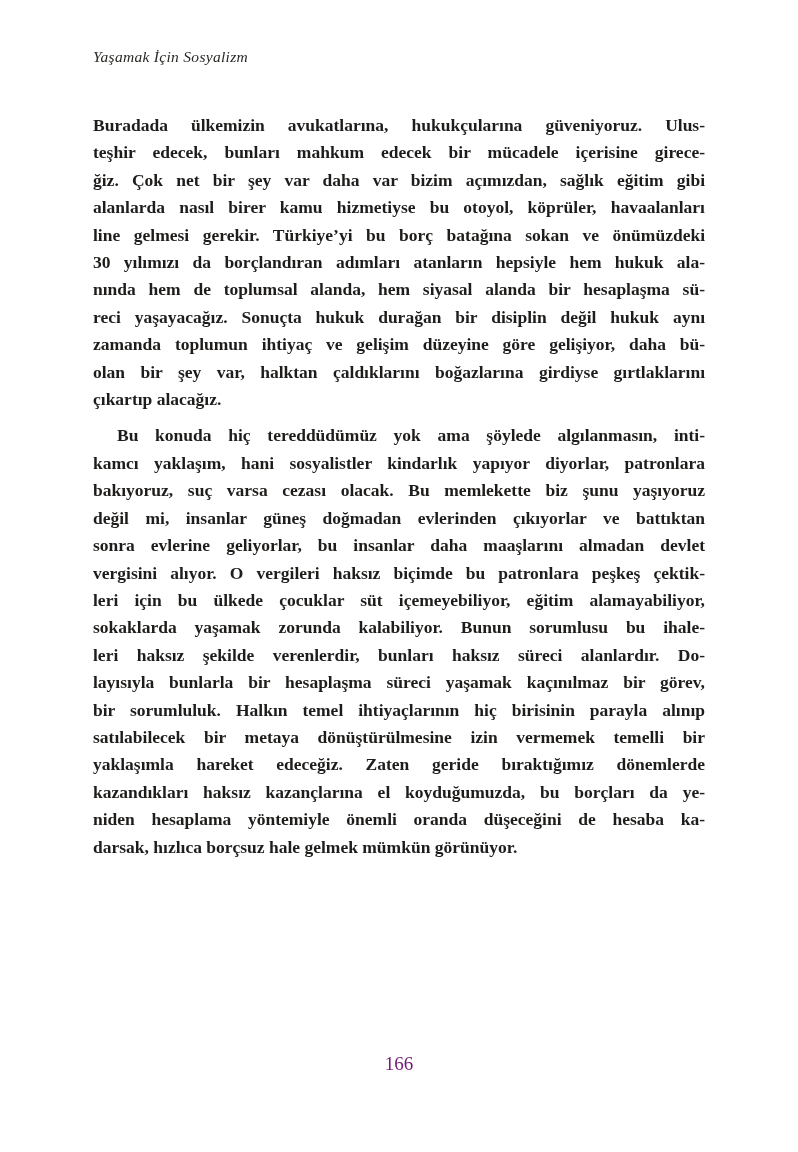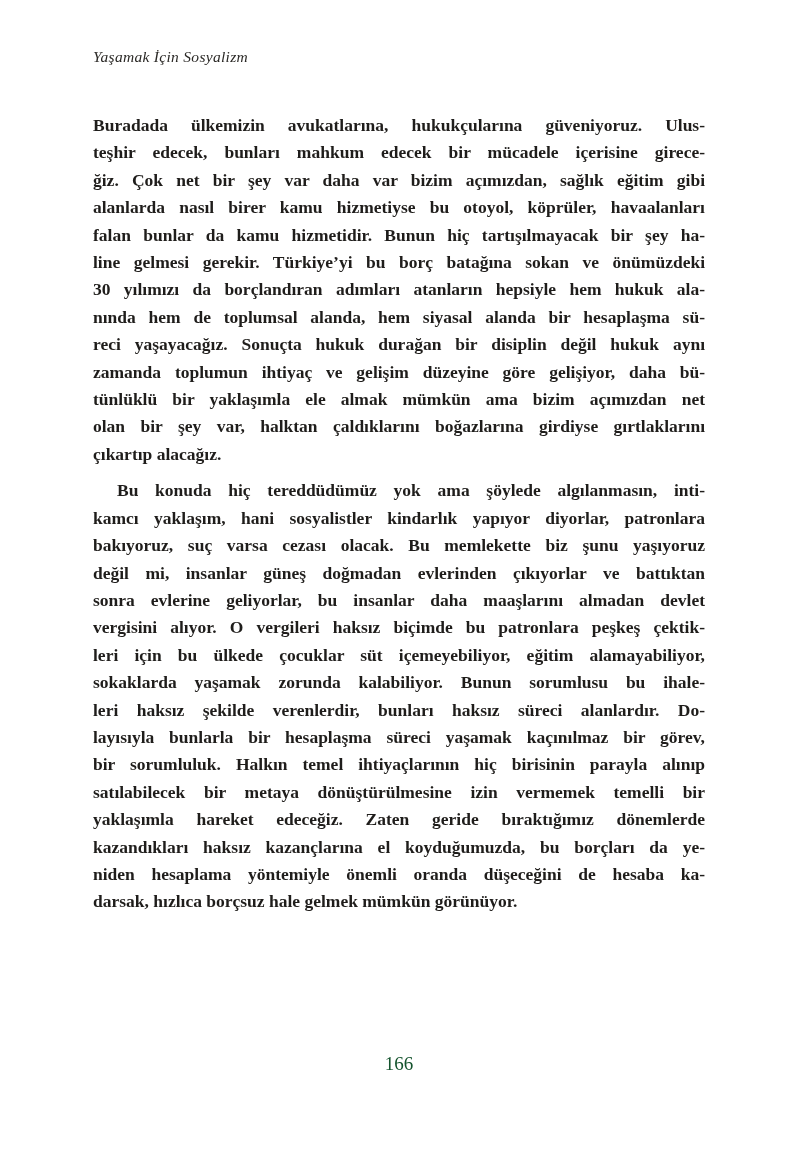--- a/index.html
+++ b/index.html
@@ -53,42 +53,40 @@
   .line.indent {
     text-indent: 24px;
   }
   .page-number {
     position: absolute;
     top: 1053px;
     left: 0;
     width: 100%;
     text-align: center;
     font-size: 19px;
-    color: #14532d;
+    color: #701a75;
   }
 </style>
 </head>
 <body>
 
 <div class="page">
   <div class="running-header">Yaşamak İçin Sosyalizm</div>
 
   <div class="body-text">
       <div class="paragraph">
         <div class="line">Buradada ülkemizin avukatlarına, hukukçularına güveniyoruz. Ulus-</div>
         <div class="line">teşhir edecek, bunları mahkum edecek bir mücadele içerisine girece-</div>
         <div class="line">ğiz. Çok net bir şey var daha var bizim açımızdan, sağlık eğitim gibi</div>
         <div class="line">alanlarda nasıl birer kamu hizmetiyse bu otoyol, köprüler, havaalanları</div>
-        <div class="line">falan bunlar da kamu hizmetidir. Bunun hiç tartışılmayacak bir şey ha-</div>
         <div class="line">line gelmesi gerekir. Türkiye’yi bu borç batağına sokan ve önümüzdeki</div>
         <div class="line">30 yılımızı da borçlandıran adımları atanların hepsiyle hem hukuk ala-</div>
         <div class="line">nında hem de toplumsal alanda, hem siyasal alanda bir hesaplaşma sü-</div>
         <div class="line">reci yaşayacağız. Sonuçta hukuk durağan bir disiplin değil hukuk aynı</div>
         <div class="line">zamanda toplumun ihtiyaç ve gelişim düzeyine göre gelişiyor, daha bü-</div>
-        <div class="line">tünlüklü bir yaklaşımla ele almak mümkün ama bizim açımızdan net</div>
         <div class="line">olan bir şey var, halktan çaldıklarını boğazlarına girdiyse gırtlaklarını</div>
         <div class="line last">çıkartıp alacağız.</div>
       </div>
       <div class="paragraph">
         <div class="line indent">Bu konuda hiç tereddüdümüz yok ama şöylede algılanmasın, inti-</div>
         <div class="line">kamcı yaklaşım, hani sosyalistler kindarlık yapıyor diyorlar, patronlara</div>
         <div class="line">bakıyoruz, suç varsa cezası olacak. Bu memlekette biz şunu yaşıyoruz</div>
         <div class="line">değil mi, insanlar güneş doğmadan evlerinden çıkıyorlar ve battıktan</div>
         <div class="line">sonra evlerine geliyorlar, bu insanlar daha maaşlarını almadan devlet</div>
         <div class="line">vergisini alıyor. O vergileri haksız biçimde bu patronlara peşkeş çektik-</div>

